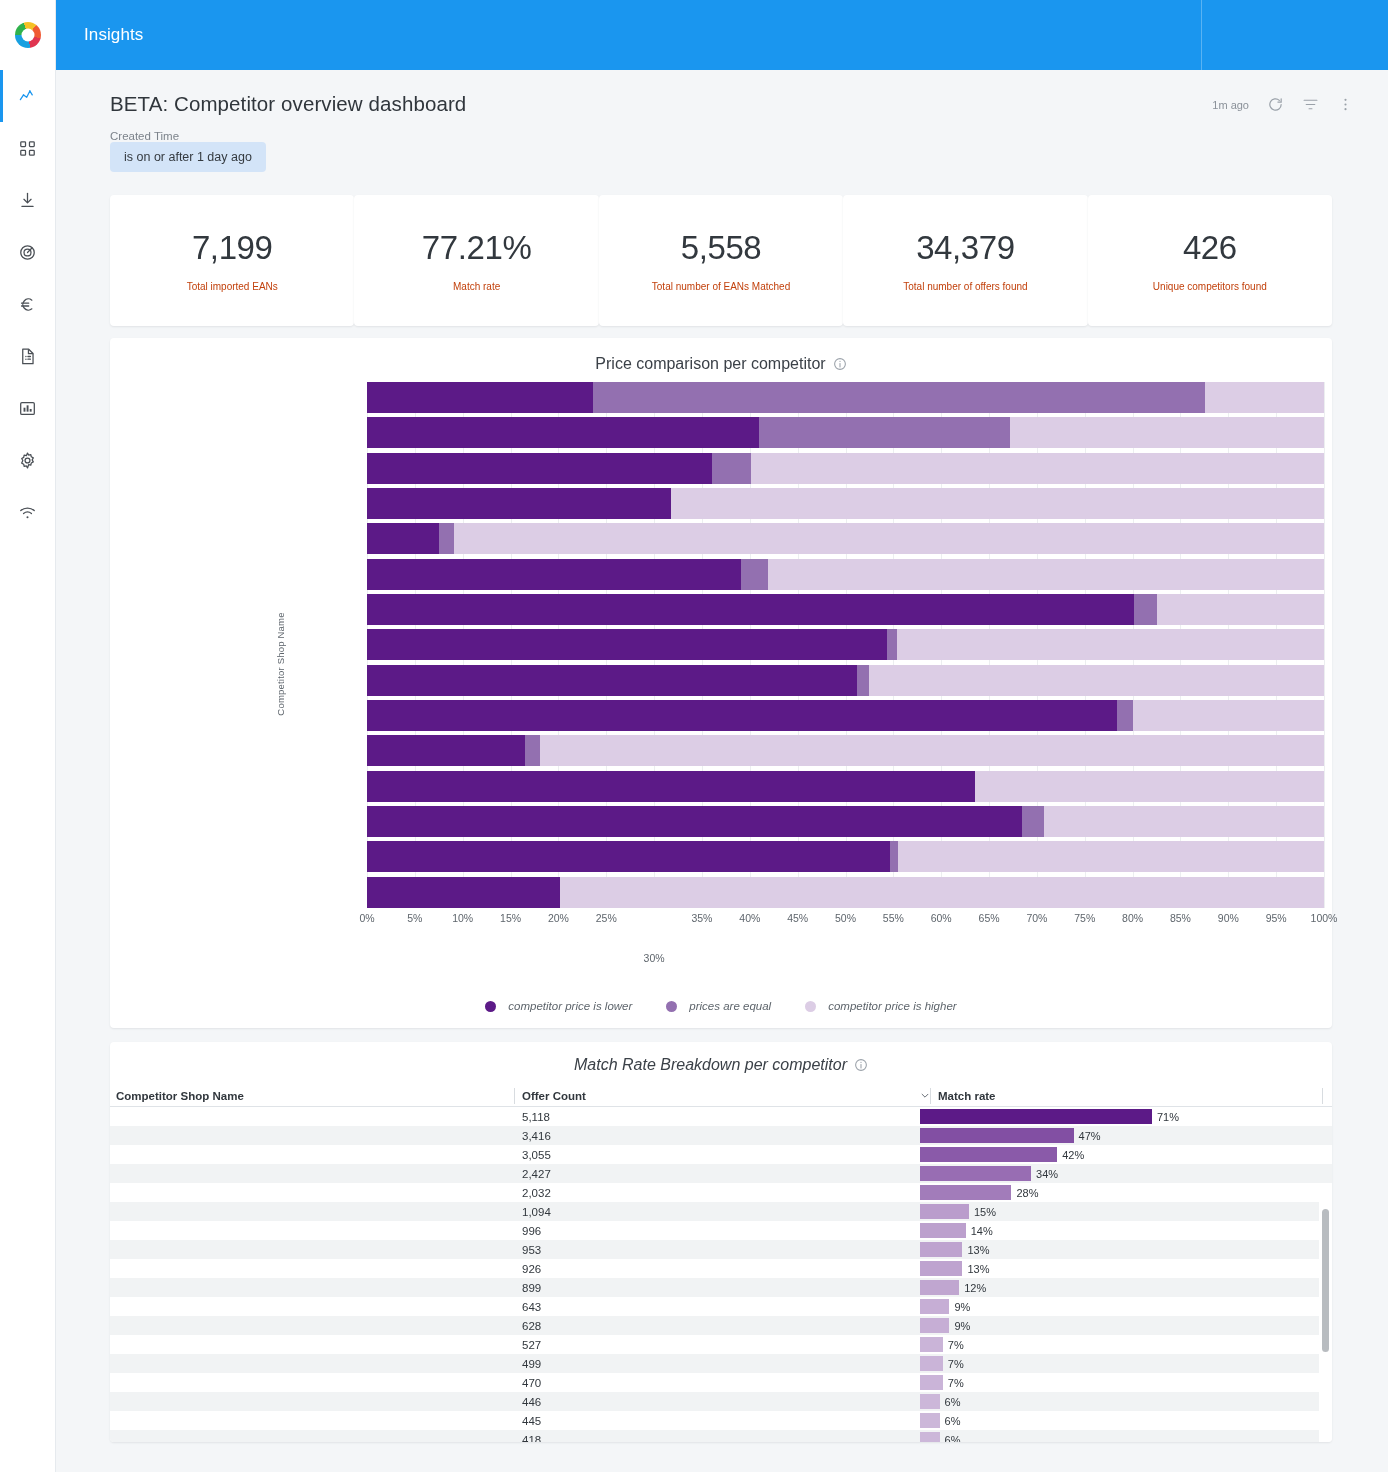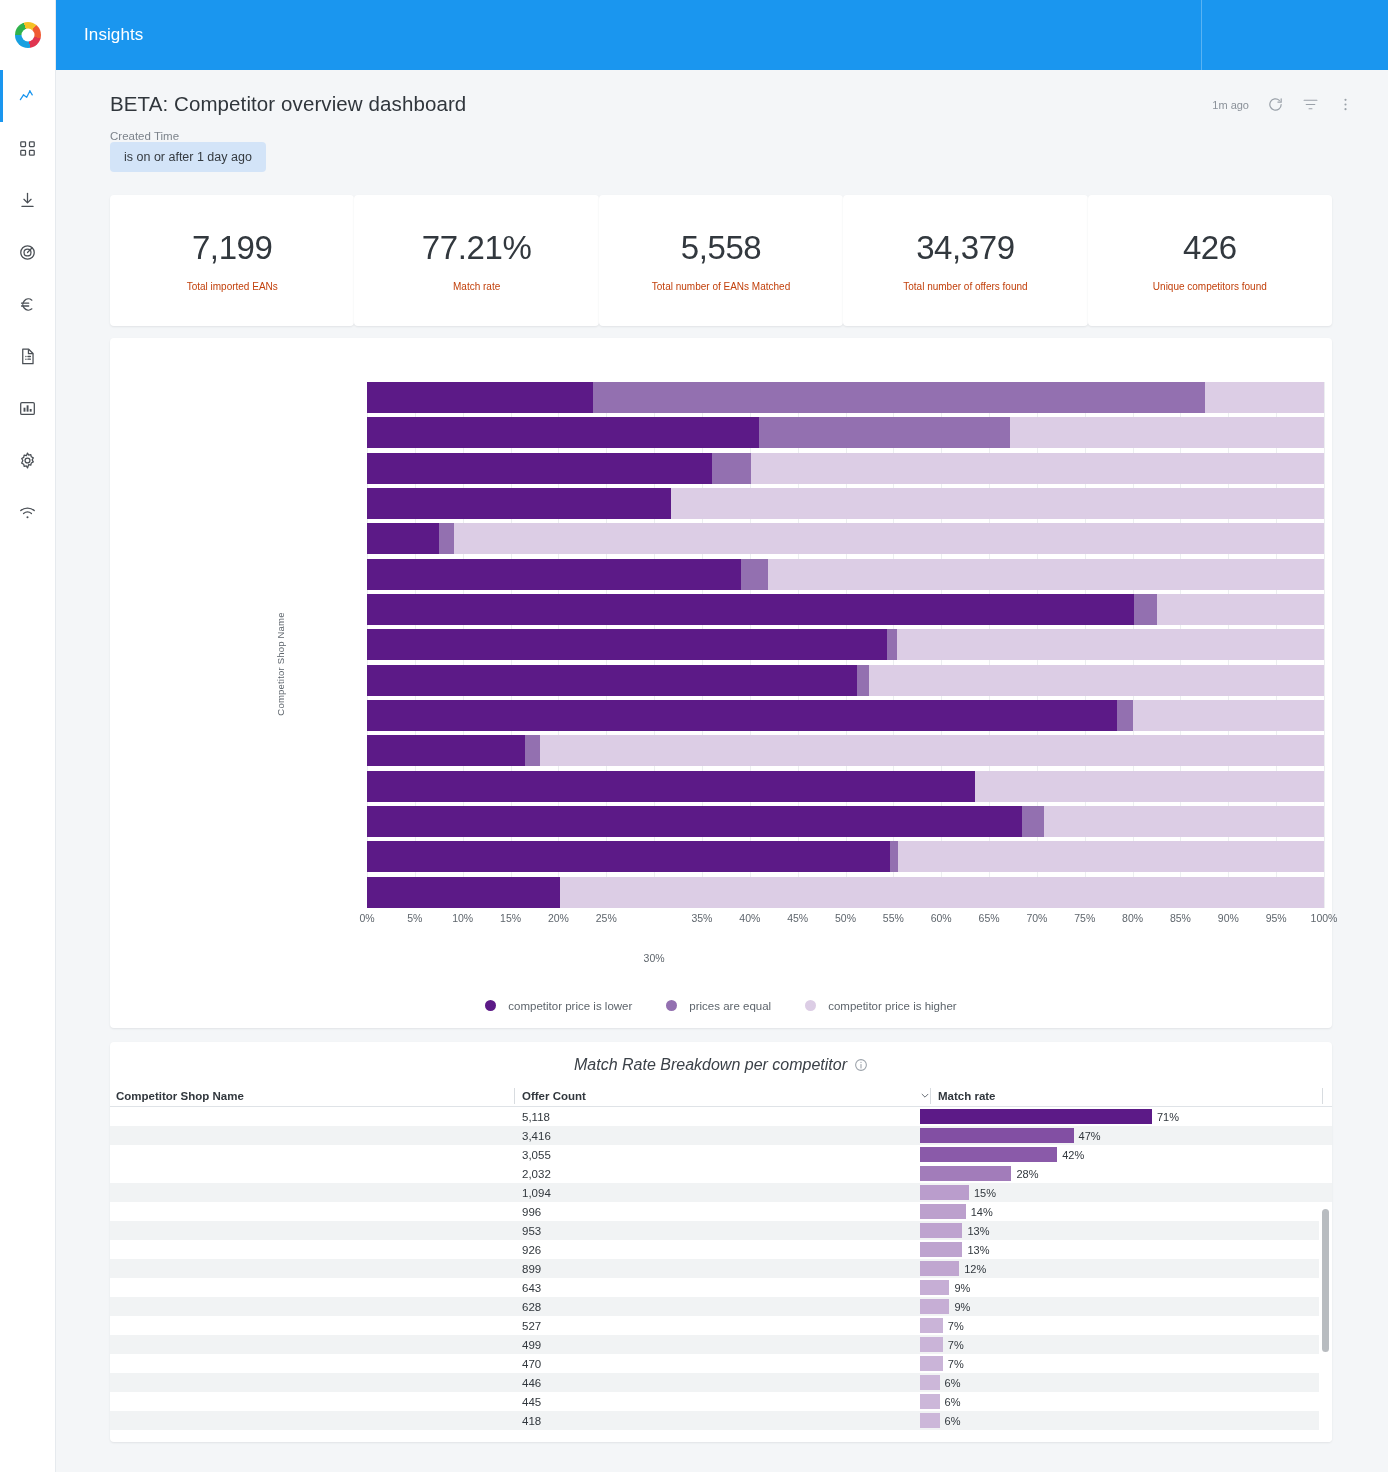--- a/index.html
+++ b/index.html
@@ -154,21 +154,21 @@
   }
   .xtick {
     position: absolute; top: 0; font-size: 10.5px; color: #5e656c;
     transform: translateX(-50%); white-space: nowrap;
   }
 
   #legend {
     position: absolute; left: 0; right: 0; bottom: 16px;
     display: flex; align-items: center; justify-content: center; gap: 34px;
   }
-  .leg { display: flex; align-items: flex-start; gap: 12px; font-size: 11.5px; color: #5e656c; cursor: pointer; }
+  .leg { display: flex; align-items: flex-end; gap: 12px; font-size: 11.5px; color: #5e656c; cursor: pointer; font-style: italic; }
   .leg .dot { width: 11px; height: 11px; border-radius: 50%; }
 
   
   #table-card {
     margin: 14px 56px 0 54px;
     background: #fff; border-radius: 4px;
     box-shadow: 0 1px 2px rgba(30,40,50,.09);
     height: 400px; position: relative; overflow: hidden;
   }
   #table-card .card-title { padding-top: 14px; font-style: italic; }
@@ -366,20 +366,30 @@
         <div class="kpi-value">34,379</div>
         <div class="kpi-label">Total number of offers found</div>
       </div>
       <div class="kpi">
         <div class="kpi-value">426</div>
         <div class="kpi-label">Unique competitors found</div>
       </div>
     </div>
 
   <div id="chart-card">
+    <div class="card-title">
+      <span>Price comparison per competitor</span>
+      <span class="info-ico">
+        <svg width="14" height="14" viewBox="0 0 24 24" fill="none" stroke="currentColor" stroke-width="1.8">
+          <circle cx="12" cy="12" r="9.2"></circle>
+            <path d="M12 11v6" stroke-linecap="round"></path>
+            <circle cx="12" cy="7.4" r="1.1" fill="currentColor" stroke="none"></circle>
+        </svg>
+      </span>
+    </div>
 
     <div id="plot">
       <div id="yaxis-title">Competitor Shop Name</div>
       <div class="gridlines" id="gridlines">
           <div class="gridline" style="left: 0%;"></div>
           <div class="gridline" style="left: 5%;"></div>
           <div class="gridline" style="left: 10%;"></div>
           <div class="gridline" style="left: 15%;"></div>
           <div class="gridline" style="left: 20%;"></div>
           <div class="gridline" style="left: 25%;"></div>
@@ -564,20 +574,28 @@
           </div>
         </div>
         <div class="trow">
           <div class="td-shop"></div>
           <div class="td-offer">3,055</div>
           <div class="td-match">
             <div class="mbar" style="width: 137.239px; background: rgb(138, 90, 169);"></div>
             <span class="mval">42%</span>
           </div>
         </div>
+        <div class="trow alt">
+          <div class="td-shop"></div>
+          <div class="td-offer">2,427</div>
+          <div class="td-match">
+            <div class="mbar" style="width: 111.099px; background: rgb(152, 109, 179);"></div>
+            <span class="mval">34%</span>
+          </div>
+        </div>
         <div class="trow">
           <div class="td-shop"></div>
           <div class="td-offer">2,032</div>
           <div class="td-match">
             <div class="mbar" style="width: 91.493px; background: rgb(162, 124, 186);"></div>
             <span class="mval">28%</span>
           </div>
         </div>
         <div class="trow alt">
           <div class="td-shop"></div>

